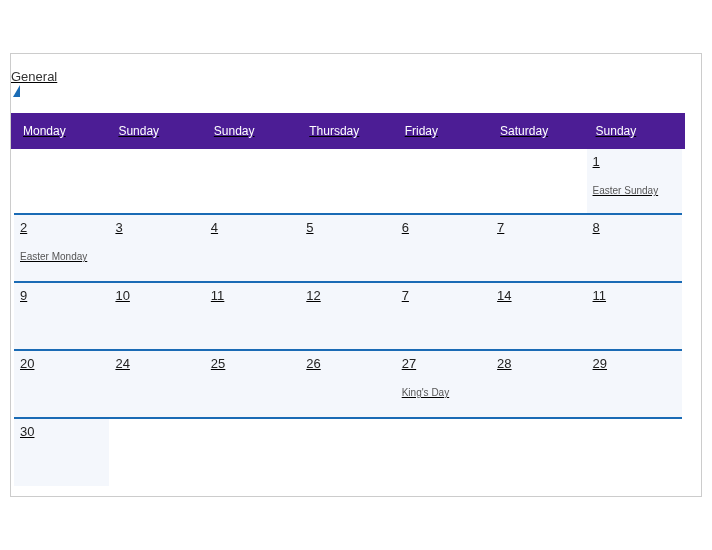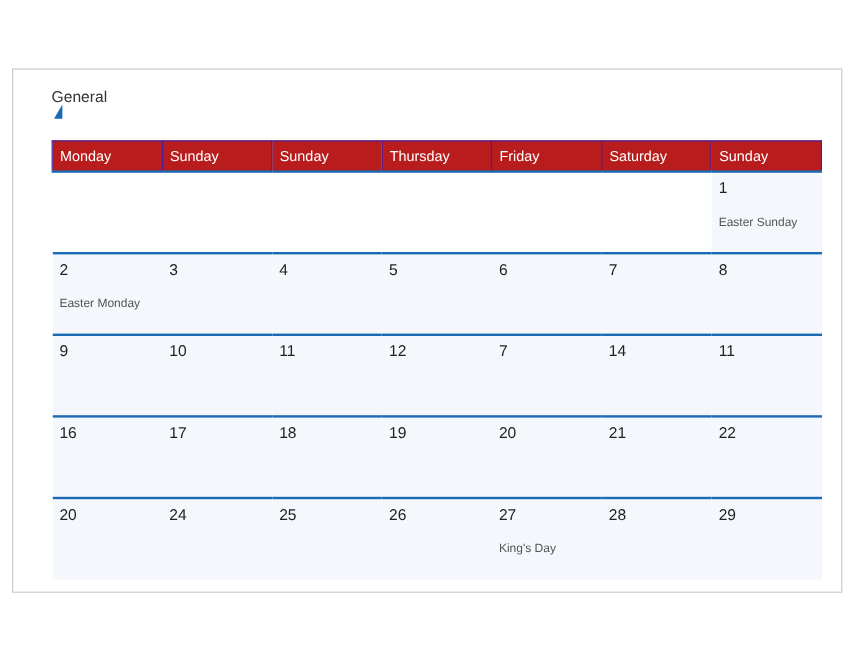--- a/index.html
+++ b/index.html
@@ -9,21 +9,22 @@
       width: 712px;
       height: 550px;
       display: flex;
       align-items: center;
       justify-content: center;
     }
     .calendar-container {
       width: 692px;
       background: #fff;
       border: 1px solid #ccc;
-      padding: 16px 16px 10px 32px;
+      padding: 16px 16px 10px 0;
+      text-decoration: underline;
     }
     .calendar-header {
       display: flex;
       align-items: center;
       justify-content: space-between;
       margin-bottom: 14px;
     }
     .logo {
       display: flex;
       flex-direction: column;
@@ -57,27 +58,27 @@
       font-size: 14px;
       color: #333;
       text-align: right;
       min-width: 120px;
     }
     .calendar-grid {
       width: 100%;
       border-collapse: collapse;
     }
     .calendar-grid thead tr th {
-      background: #b91c1c;
+      background: #4c1d95;
       color: #fff;
       font-size: 12px;
       font-weight: normal;
       padding: 5px 6px;
       text-align: left;
-      border: 1px solid #4c1d95;
+      border: 6px solid #4c1d95;
     }
     .calendar-grid tbody tr td {
       border-top: 2px solid #1a6bb5;
       border-bottom: none;
       border-left: none;
       border-right: none;
       vertical-align: top;
       padding: 5px 6px;
       height: 68px;
       font-size: 13px;
@@ -188,43 +189,20 @@
           </td>
           <td>
             <span class="day-number">14</span>
           </td>
           <td>
             <span class="day-number">11</span>
           </td>
         </tr>
         <tr>
           <td>
-            <span class="day-number">16</span>
-          </td>
-          <td>
-            <span class="day-number">17</span>
-          </td>
-          <td>
-            <span class="day-number">18</span>
-          </td>
-          <td>
-            <span class="day-number">19</span>
-          </td>
-          <td>
-            <span class="day-number">20</span>
-          </td>
-          <td>
-            <span class="day-number">21</span>
-          </td>
-          <td>
-            <span class="day-number">22</span>
-          </td>
-        </tr>
-        <tr>
-          <td>
             <span class="day-number">20</span>
           </td>
           <td>
             <span class="day-number">24</span>
           </td>
           <td>
             <span class="day-number">25</span>
           </td>
           <td>
             <span class="day-number">26</span>
@@ -232,16 +210,27 @@
           <td>
             <span class="day-number">27</span>
             <span class="day-event">King's Day</span>
           </td>
           <td>
             <span class="day-number">28</span>
           </td>
           <td>
             <span class="day-number">29</span>
           </td>
+        </tr>
+        <tr class="last-row">
+          <td>
+            <span class="day-number">30</span>
+          </td>
+          <td class="empty"></td>
+          <td class="empty"></td>
+          <td class="empty"></td>
+          <td class="empty"></td>
+          <td class="empty"></td>
+          <td class="empty"></td>
         </tr>
       </tbody>
   </table>
 </div>
 
 </body></html>

